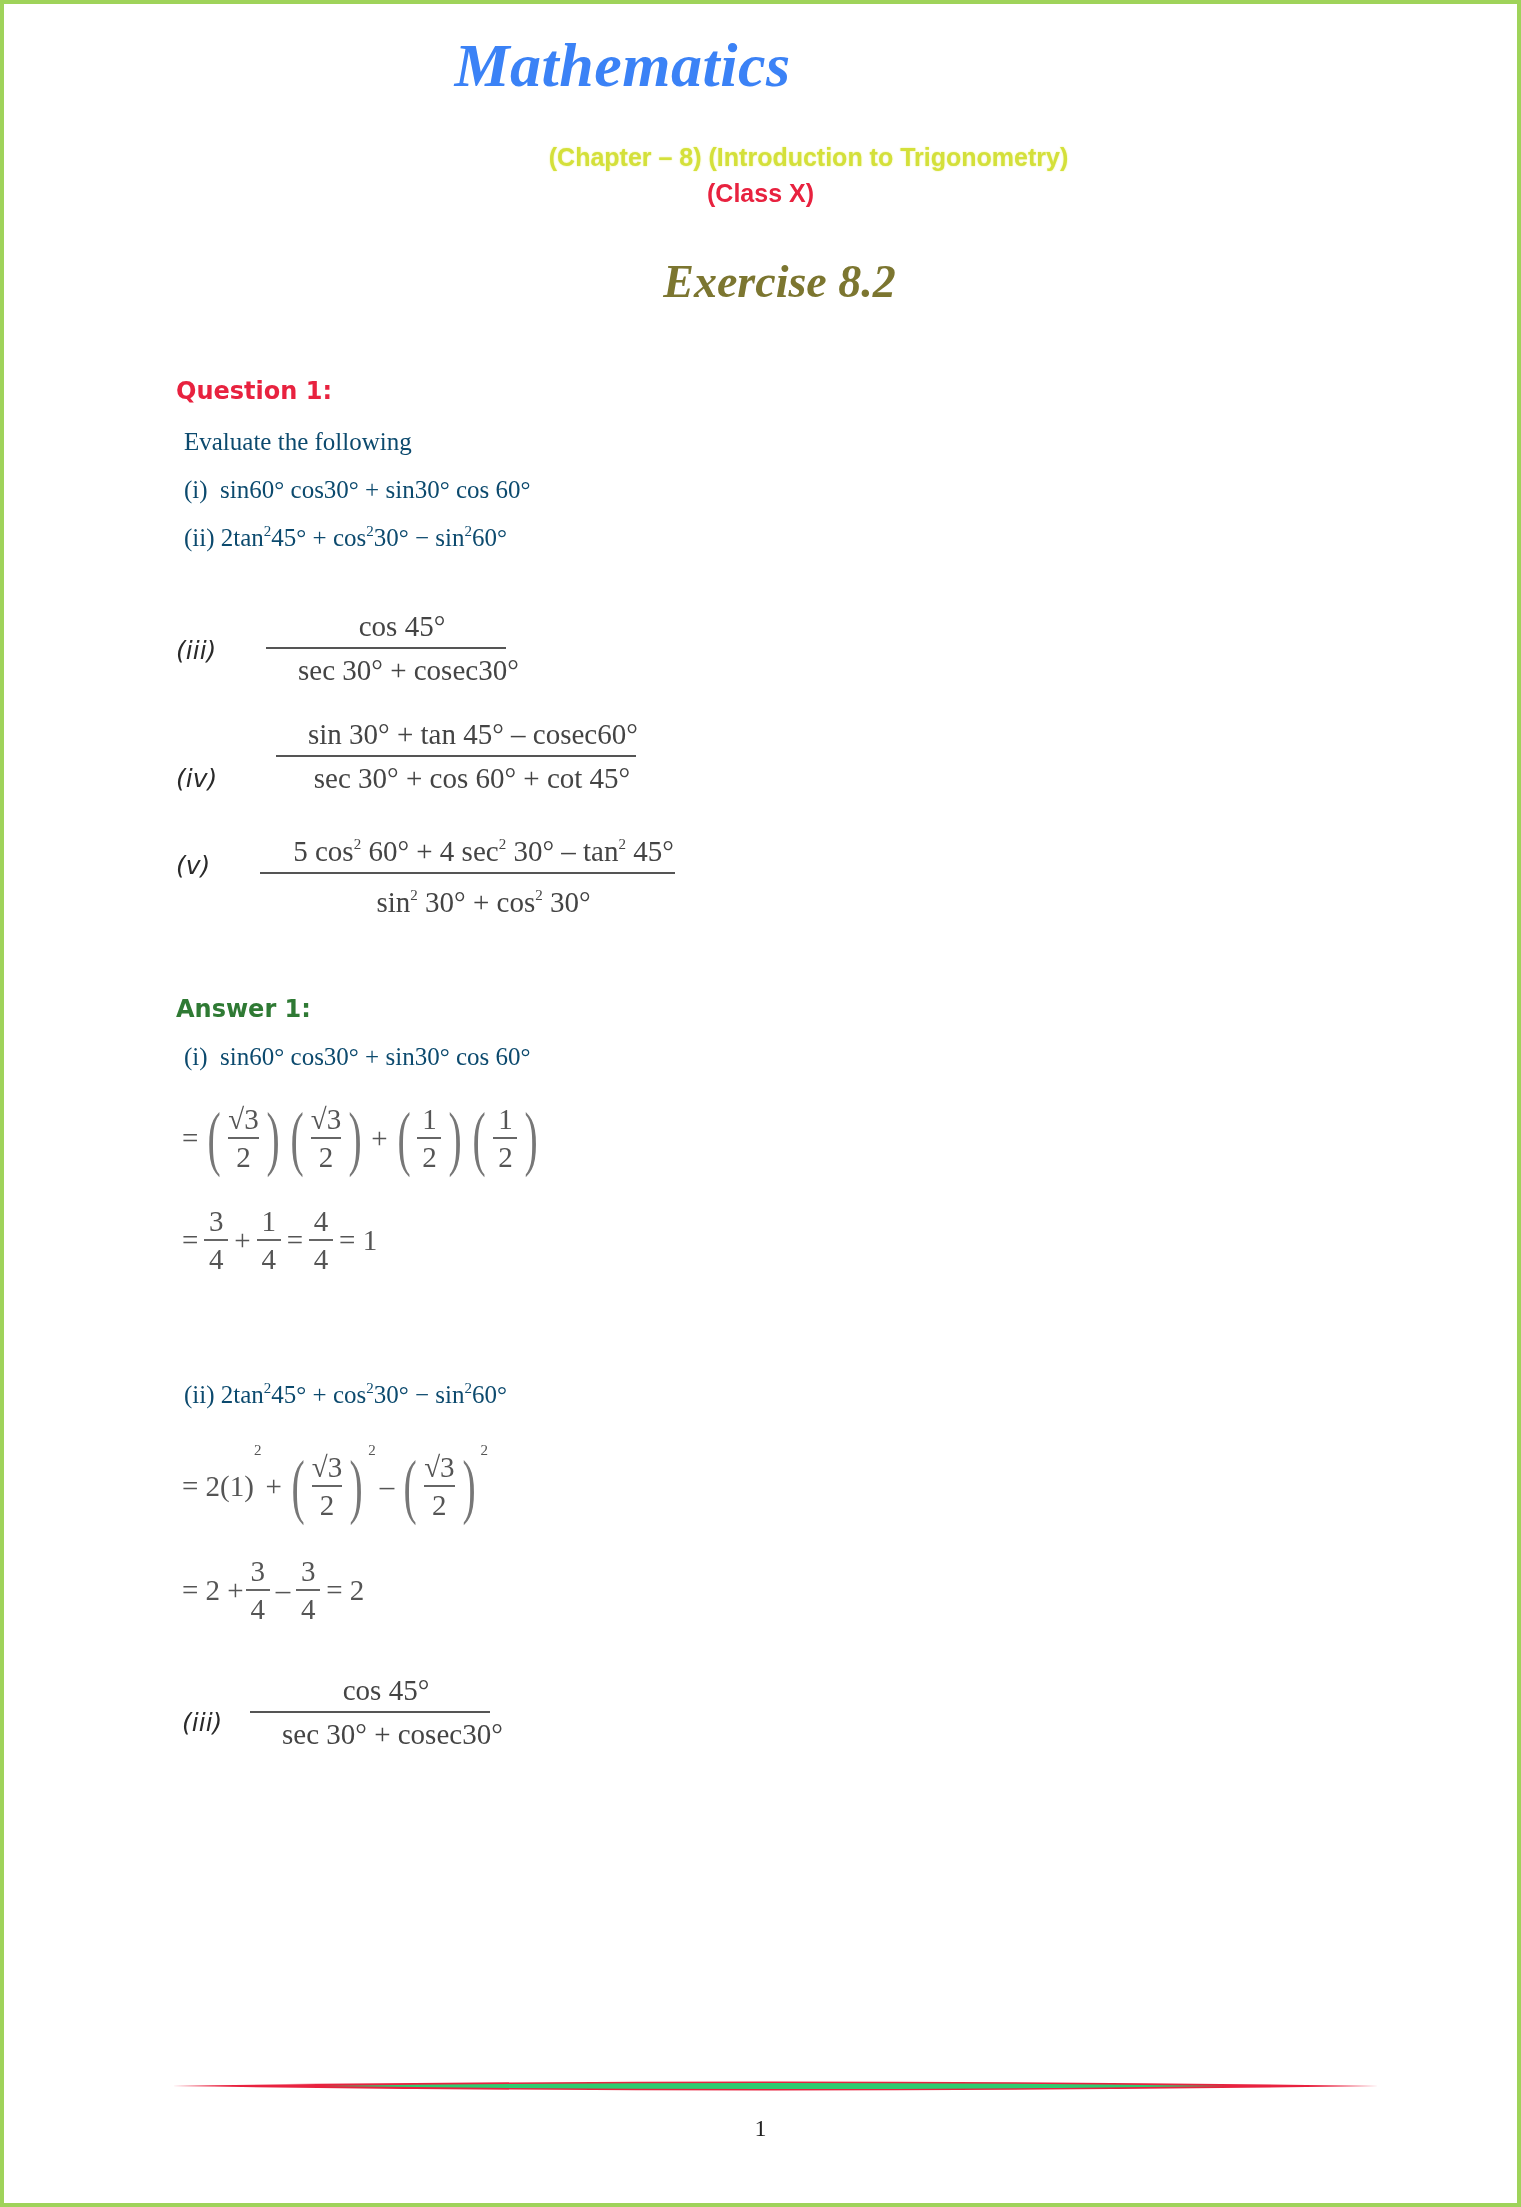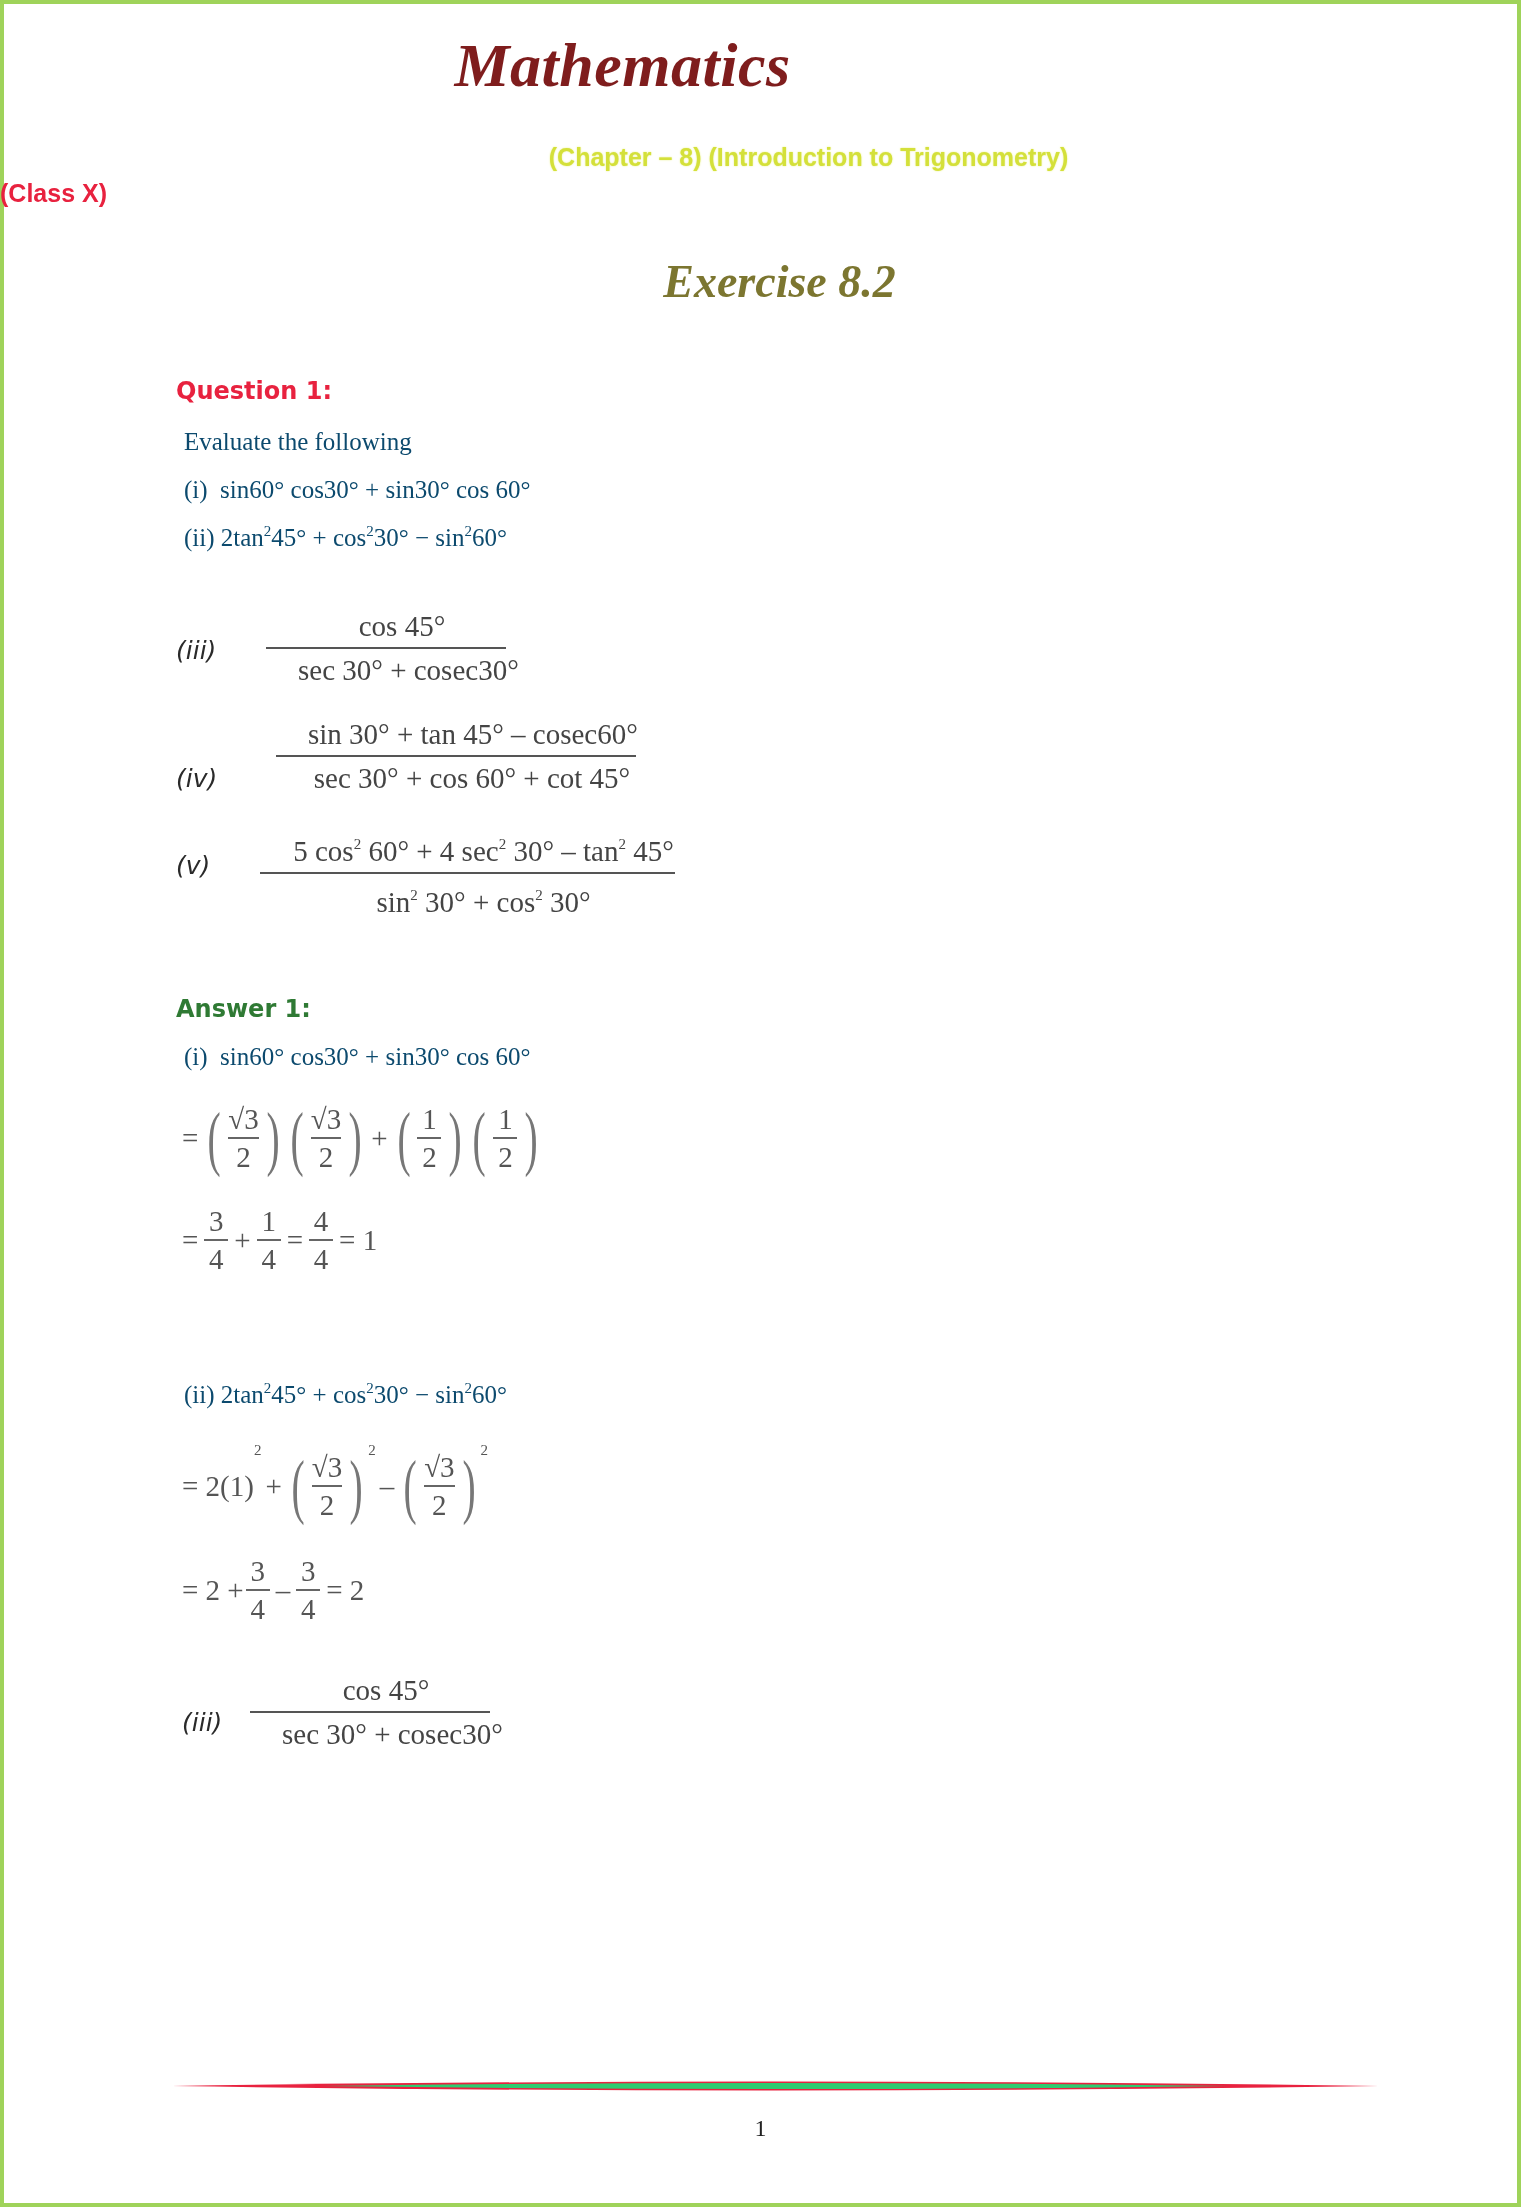--- a/index.html
+++ b/index.html
@@ -1,20 +1,20 @@
 <!DOCTYPE html>
 <html><head>
 <meta charset="utf-8">
 <style>
   html, body { margin: 0; padding: 0; background: #ffffff; }
   body { width: 1521px; height: 2207px; position: relative; overflow: hidden; font-family: "DejaVu Sans", sans-serif; color: #222; }
   .page-border { position: absolute; left: 0; top: 0; width: 1521px; height: 2207px; box-sizing: border-box; border: 4px solid #9fd35a; }
-  .title { position: absolute; top: 30px; left: 0; width: 1245px; text-align: center; font-family: "Liberation Serif", serif; font-style: italic; font-weight: bold; font-size: 62px; color: #7f1d1d; letter-spacing: 0.5px; }
+  .title { position: absolute; top: 30px; left: 0; width: 1245px; text-align: center; font-family: "Liberation Serif", serif; font-style: italic; font-weight: bold; font-size: 62px; color: #3b82f6; letter-spacing: 0.5px; }
   .chapter { position: absolute; top: 143px; left: 0; width: 1521px; text-align: center; font-family: "Liberation Sans", sans-serif; font-weight: bold; font-size: 25px; color: #d4e03a; text-shadow: 0 0 2px #e8ef8a; margin-left: 48px; }
-  .classx { position: absolute; top: 179px; left: 0; width: 1521px; font-family: "Liberation Sans", sans-serif; font-weight: bold; font-size: 25px; color: #e8223f; }
+  .classx { position: absolute; top: 179px; left: 0; width: 1521px; text-align: center; font-family: "Liberation Sans", sans-serif; font-weight: bold; font-size: 25px; color: #e8223f; }
   .exercise { position: absolute; top: 255px; left: 0; width: 1521px; padding-left: 38px; box-sizing: border-box; text-align: center; font-family: "Liberation Serif", serif; font-style: italic; font-weight: bold; font-size: 46px; color: #7c7630; }
   .q-head { position: absolute; left: 176px; top: 377px; font-family: "DejaVu Sans", sans-serif; font-weight: bold; font-size: 24px; color: #e8223f; }
   .a-head { position: absolute; left: 176px; top: 995px; font-family: "DejaVu Sans", sans-serif; font-weight: bold; font-size: 24px; color: #2f7a34; }
   .line { position: absolute; left: 184px; font-family: Liberation Serif, serif; font-size: 25px; color: #0c4a6e; white-space: nowrap; }
   .line sup { font-size: 15px; vertical-align: 10px; }
   .label { position: absolute; font-family: "DejaVu Sans", sans-serif; font-size: 25px; color: #2a2a2a; font-style: italic; }
   .frac { position: absolute; font-family: "Liberation Serif", serif; font-size: 29px; color: #444; text-align: center; }
   .frac .num, .frac .den { display: block; white-space: nowrap; line-height: 36px; margin-left: 32px; }
   .frac .bar { display: block; height: 2px; background: #555; margin: 3px 0; }
   .frac sup { font-size: 15px; vertical-align: 12px; }

